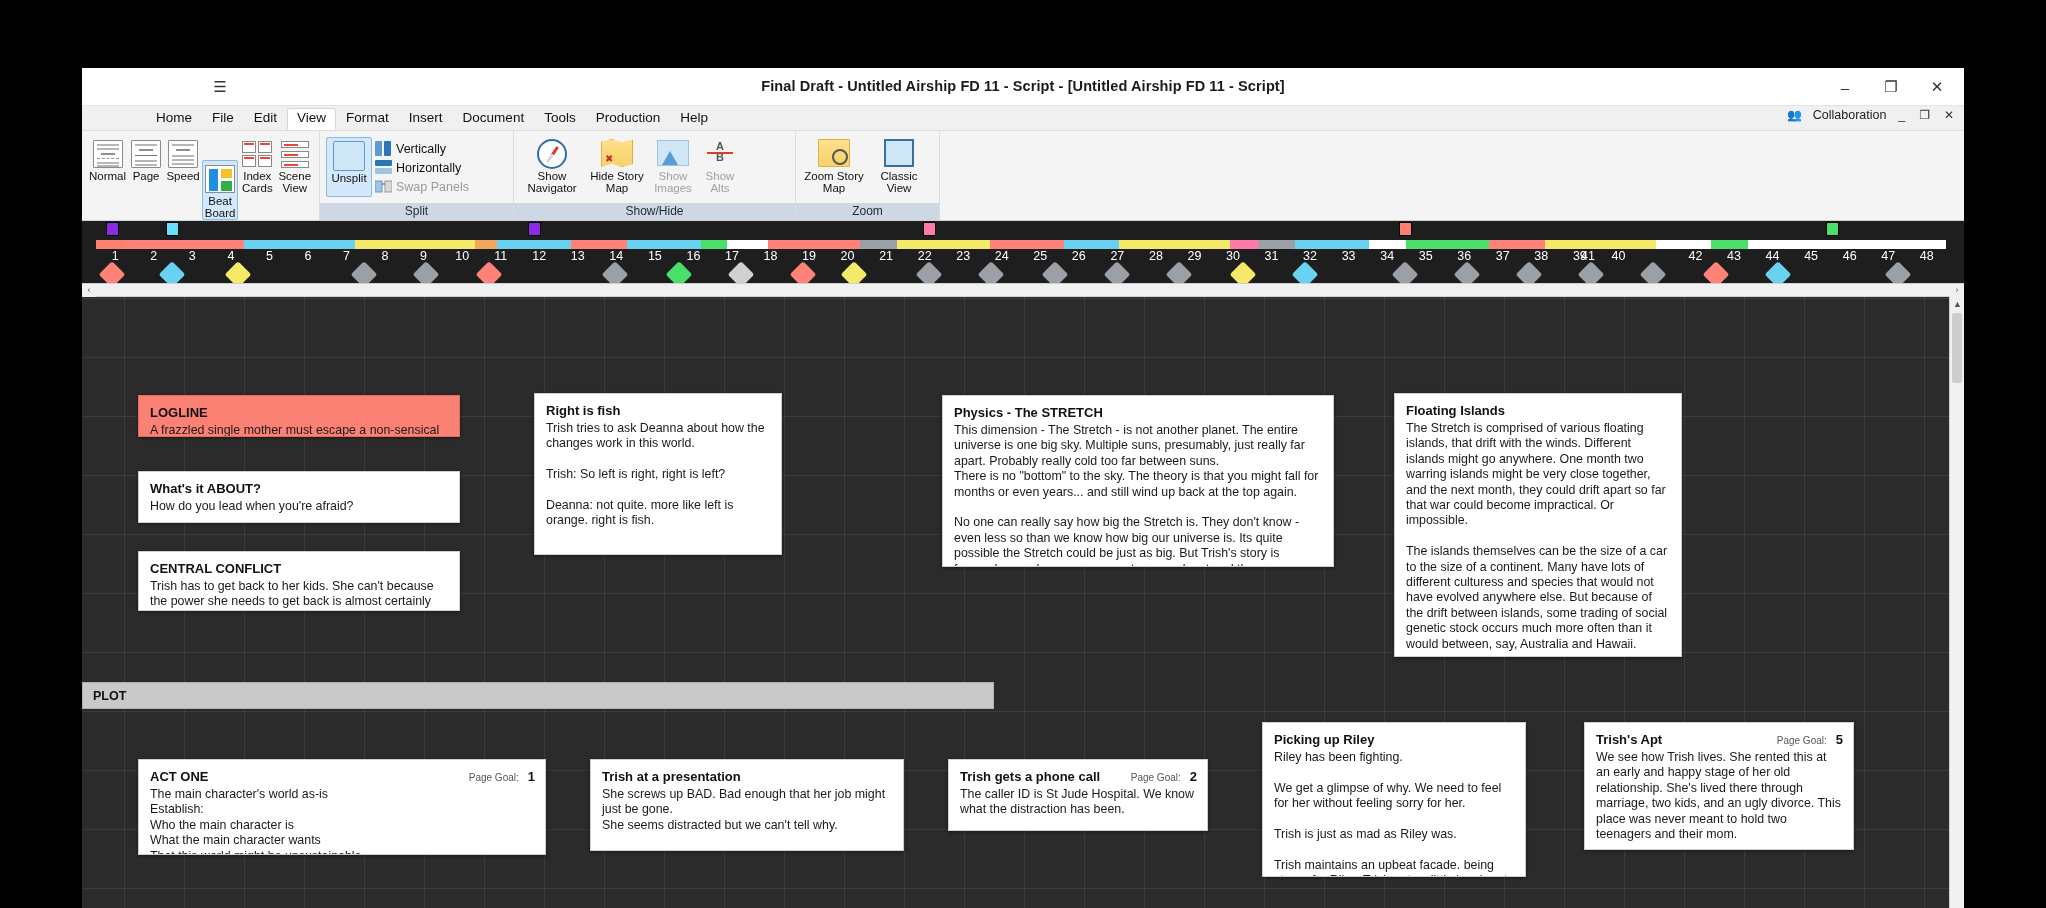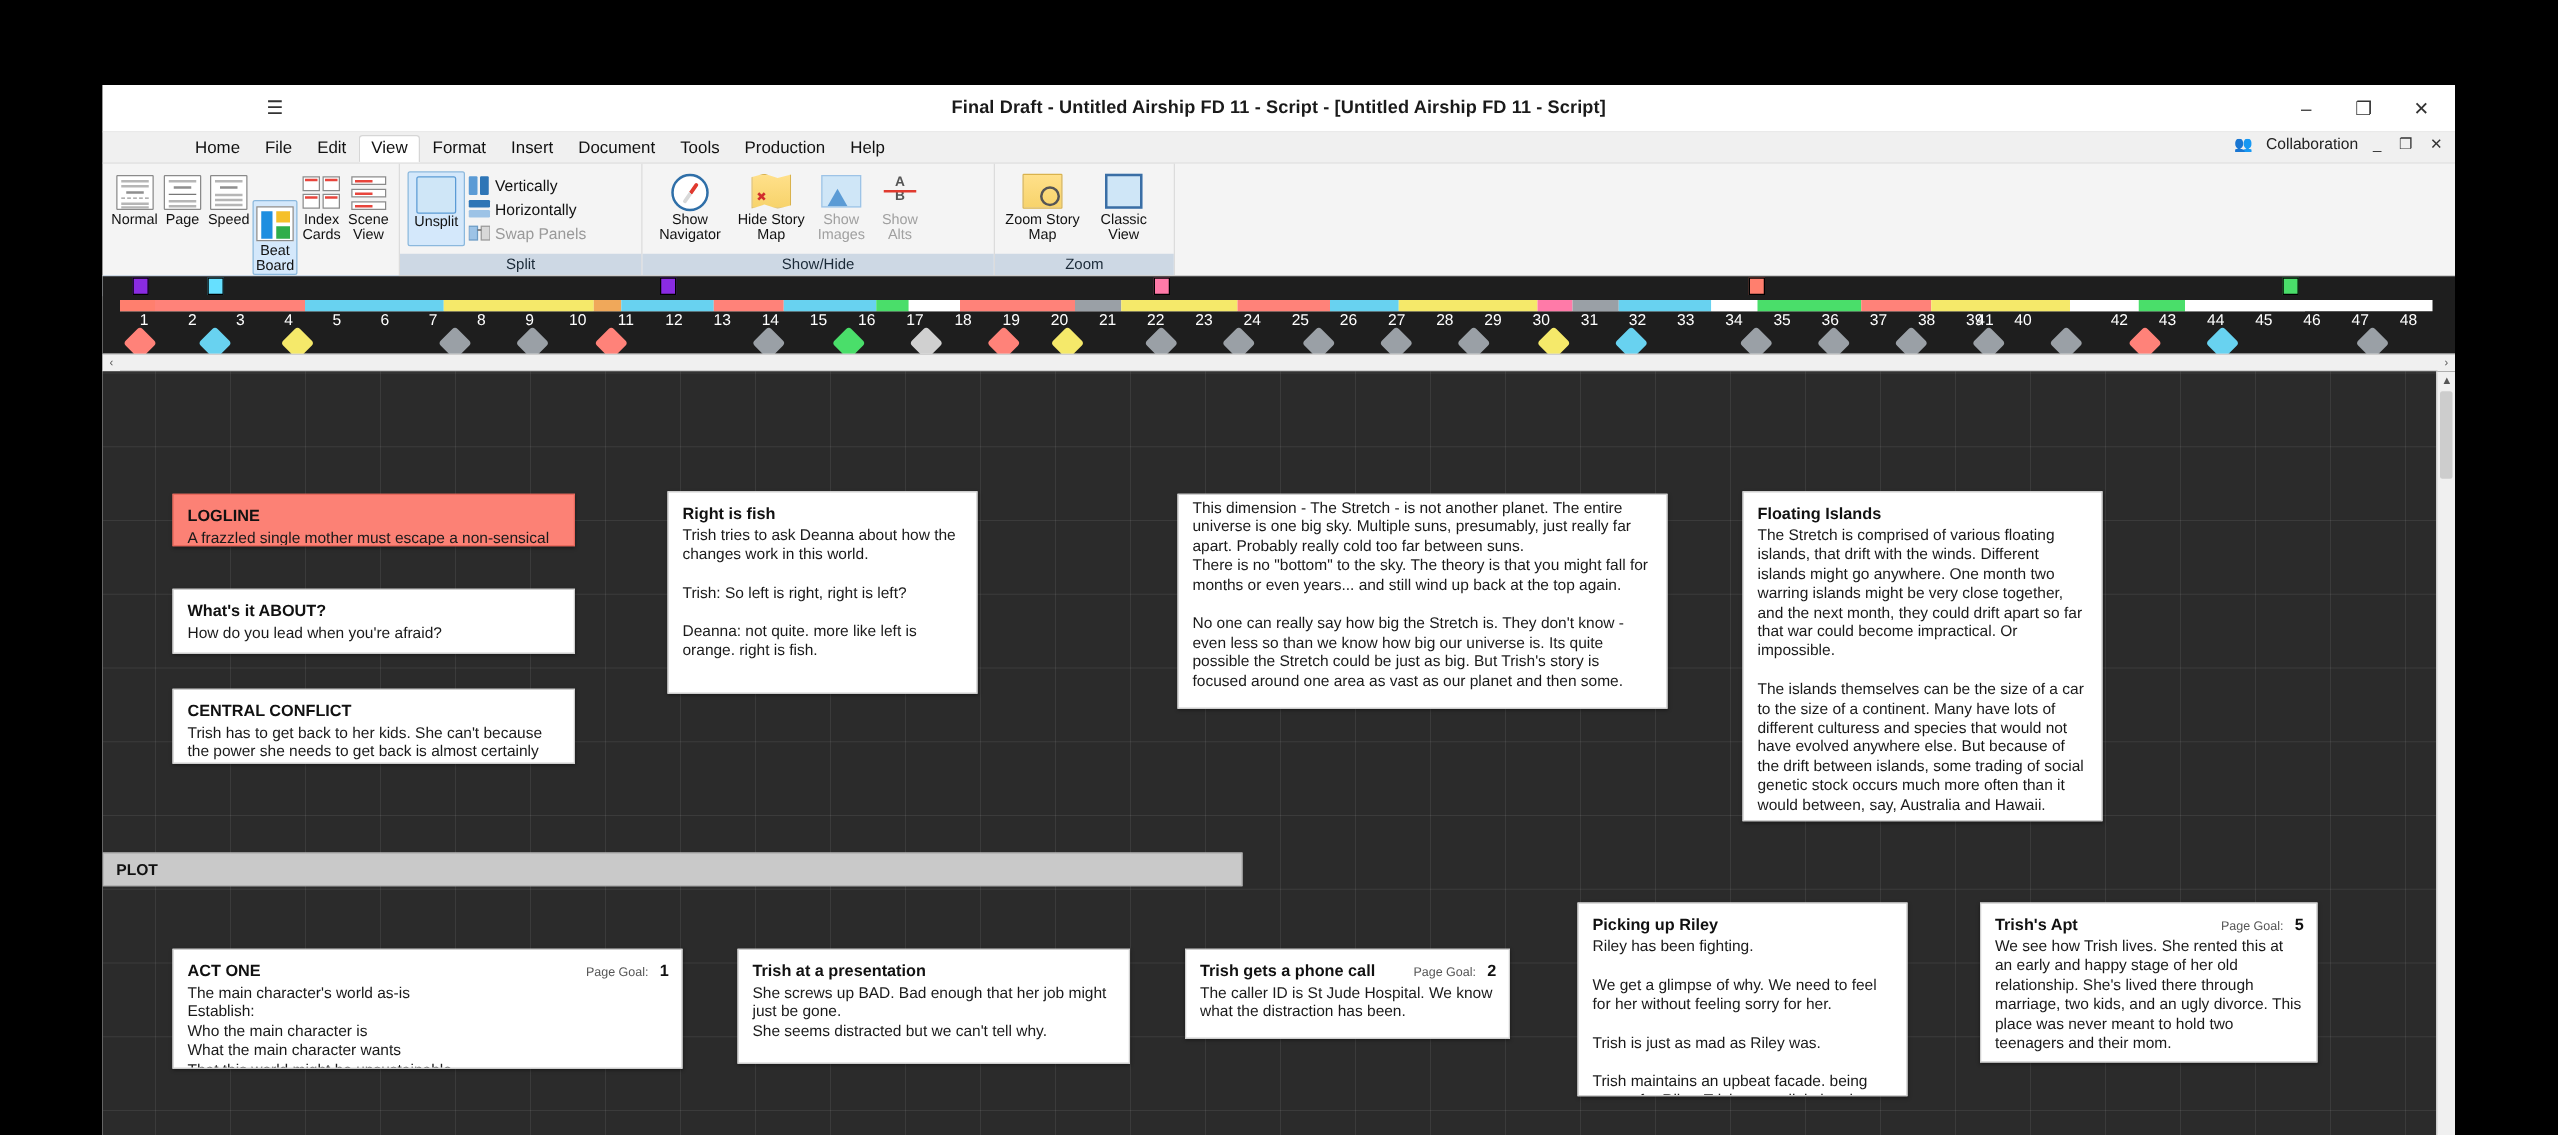--- a/index.html
+++ b/index.html
@@ -514,20 +514,21 @@
           </div>
           <div class="card" style="left: 452px; top: 96px; width: 248px; height: 162px;">
             <div class="ct">Right is fish</div>
             <div class="cb">Trish tries to ask Deanna about how the changes work in this world.
 
 Trish: So left is right, right is left?
 
 Deanna: not quite. more like left is orange. right is fish.</div>
           </div>
           <div class="card" style="left: 860px; top: 98px; width: 392px; height: 172px;">
+            <div class="ct">Physics - The STRETCH</div>
             <div class="cb">This dimension - The Stretch - is not another planet. The entire universe is one big sky. Multiple suns, presumably, just really far apart. Probably really cold too far between suns.
 There is no "bottom" to the sky. The theory is that you might fall for months or even years... and still wind up back at the top again.
 
 No one can really say how big the Stretch is. They don't know - even less so than we know how big our universe is. Its quite possible the Stretch could be just as big. But Trish's story is focused around one area as vast as our planet and then some.</div>
           </div>
           <div class="card" style="left: 1312px; top: 96px; width: 288px; height: 264px;">
             <div class="ct">Floating Islands</div>
             <div class="cb">The Stretch is comprised of various floating islands, that drift with the winds. Different islands might go anywhere. One month two warring islands might be very close together, and the next month, they could drift apart so far that war could become impractical. Or impossible.
 
 The islands themselves can be the size of a car to the size of a continent. Many have lots of different culturess and species that would not have evolved anywhere else. But because of the drift between islands, some trading of social genetic stock occurs much more often than it would between, say, Australia and Hawaii.</div>

